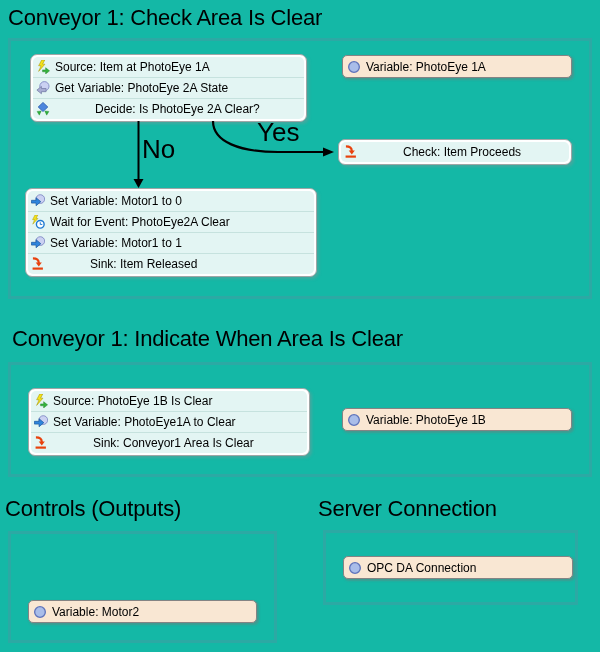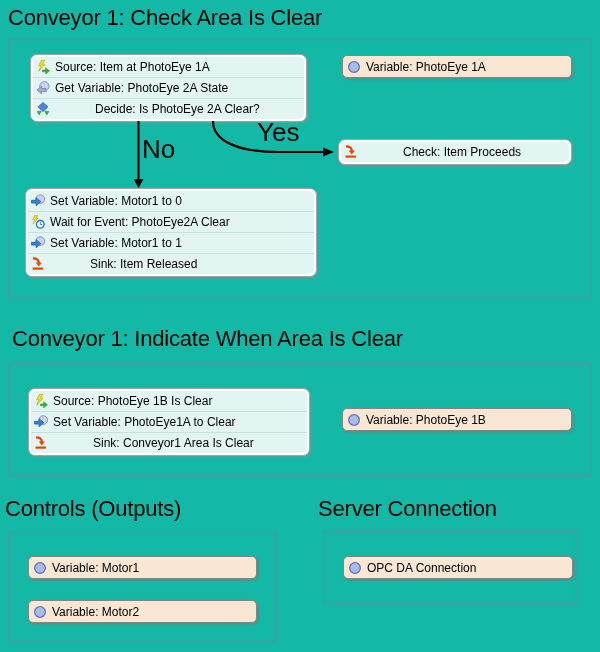--- a/index.html
+++ b/index.html
@@ -178,28 +178,20 @@
           <circle cx="8" cy="8" r="6.1" fill="#A9BDE9" stroke="#5E73BB" stroke-width="1.5"></circle>
         </svg>
       </span>
     <span class="row-label">Variable: PhotoEye 1B</span>
   </div>
 
   <div class="sec-title" style="left:5px;top:496px;">Controls (Outputs)</div>
 
   <div class="frame" style="left:8px;top:531px;width:269px;height:112px;"></div>
 
-  <div class="var-block" style="left:28px;top:556px;width:229px;">
-    <span class="ic">
-        <svg viewBox="0 0 16 16" width="14" height="14">
-          <circle cx="8" cy="8" r="6.1" fill="#A9BDE9" stroke="#5E73BB" stroke-width="1.5"></circle>
-        </svg>
-      </span>
-    <span class="row-label">Variable: Motor1</span>
-  </div>
 
   <div class="var-block" style="left:28px;top:600px;width:229px;">
     <span class="ic">
         <svg viewBox="0 0 16 16" width="14" height="14">
           <circle cx="8" cy="8" r="6.1" fill="#A9BDE9" stroke="#5E73BB" stroke-width="1.5"></circle>
         </svg>
       </span>
     <span class="row-label">Variable: Motor2</span>
   </div>
 

